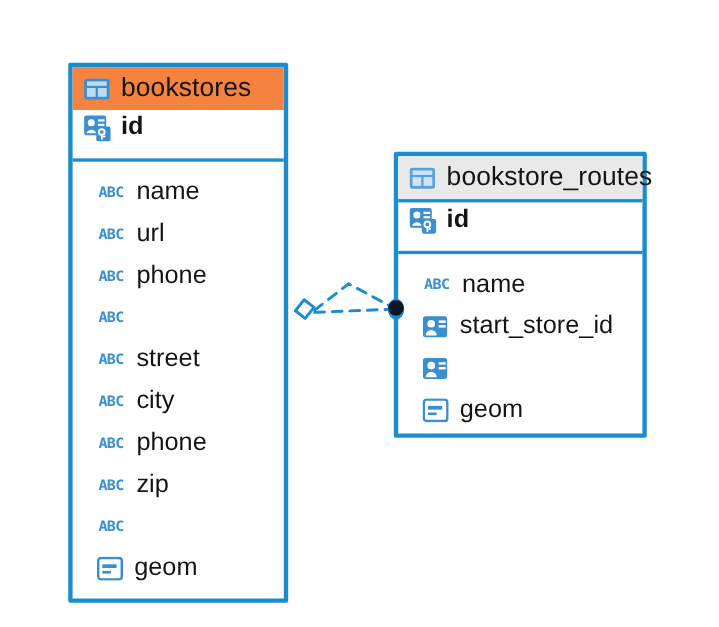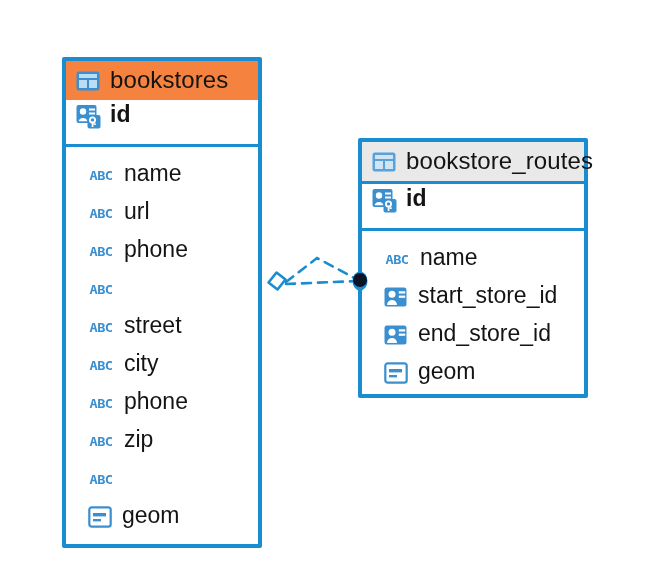--- a/index.html
+++ b/index.html
@@ -256,21 +256,20 @@
       <div class="field-row">
         <span class="icon">
           <svg width="24" height="22" viewBox="0 0 24 22">
             <rect x="0.5" y="1.5" width="22" height="19" rx="2.5" fill="#3a8fd0"></rect>
             <circle cx="8" cy="8.3" r="3.5" fill="#ffffff"></circle>
             <path d="M3 19a5 5 0 0 1 10 0z" fill="#ffffff"></path>
             <rect x="14.8" y="5.3" width="6.4" height="2.2" fill="#ffffff"></rect>
             <rect x="14.8" y="9.6" width="6.4" height="2.2" fill="#ffffff"></rect>
           </svg>
         </span>
-        <span class="field-label">end_store_id</span>
       </div>
 
       <div class="field-row">
         <span class="icon">
           <svg width="24" height="22" viewBox="0 0 24 22">
             <rect x="1.3" y="1.3" width="21.4" height="19.4" rx="2.5" fill="none" stroke="#3a8fd0" stroke-width="2.2"></rect>
             <rect x="5" y="7" width="13" height="3.4" fill="#3a8fd0"></rect>
             <rect x="5" y="13" width="8" height="2.4" fill="#3a8fd0"></rect>
           </svg>
         </span>

